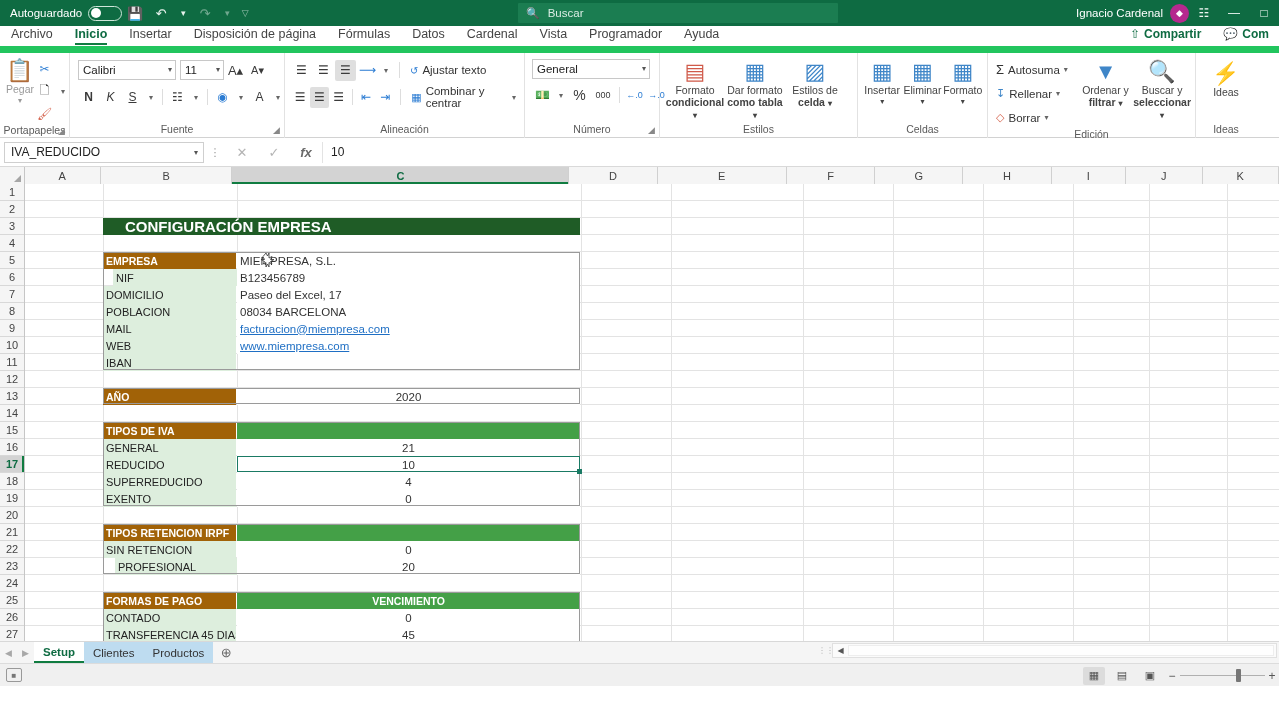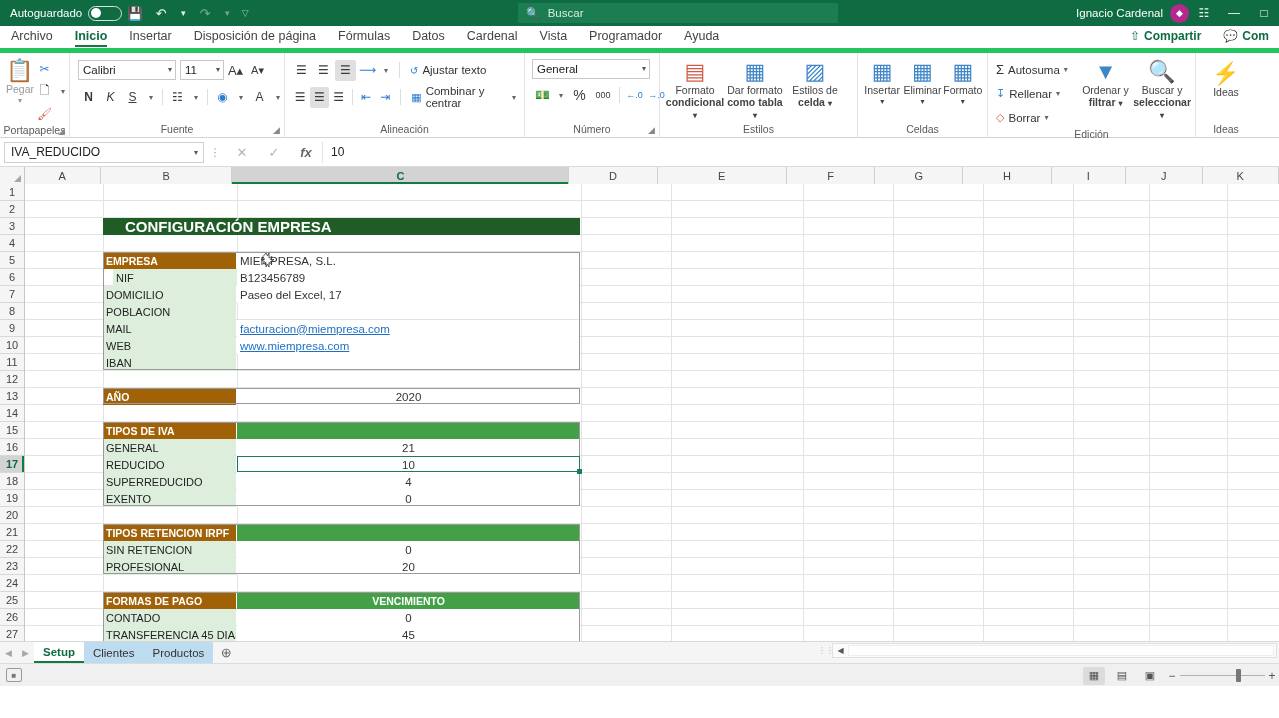--- a/index.html
+++ b/index.html
@@ -31,21 +31,21 @@
     color:#d9ece3; font-size:11.5px; border-radius:1px;
   }
   #searchbox .sicon { margin-right:8px; font-size:11px; }
   #tb-right { position:absolute; right:0; top:0; height:26px; display:flex; align-items:center; }
   .username { font-size:11.5px; color:#fff; padding-right:7px; }
   .avatar { width:19px; height:19px; border-radius:50%; background:#b5288e; color:#fff; font-size:9px;
             display:flex; align-items:center; justify-content:center; }
   .wbtn { width:30px; height:26px; display:flex; align-items:center; justify-content:center; color:#eef6f2; font-size:12px; }
 
   
-  #tabbar { height:27px; background:#fff; display:flex; align-items:flex-end; position:relative; border-bottom:5px solid #22c55e;}
+  #tabbar { height:27px; background:#fff; display:flex; align-items:flex-end; position:relative; border-bottom:7px solid #22c55e;}
   .rtab { padding:3px 11px 5px 11px; font-size:12.5px; color:#444; position:relative; white-space:nowrap; }
   .rtab.active { color:#0e6b42; font-weight:bold; }
   .rtab.active:after { content:""; position:absolute; left:11px; right:11px; bottom:1px; height:2.5px; background:#107c41; }
   #tabbar-right { position:absolute; right:4px; bottom:3px; display:flex; gap:10px; align-items:center; }
   .tbr-btn { display:flex; align-items:center; gap:4px; color:#0e6b42; font-size:12px; font-weight:bold; padding:2px 6px;}
   .tbr-btn .gi { font-size:12px; font-weight:normal;}
 
   
   #ribbon { height:85px; background:#fff; display:flex; border-bottom:1px solid #d2d2d2; position:relative; }
   .rgroup { position:relative; height:85px; display:flex; flex-direction:column; border-right:1px solid #e2e2e2; }
@@ -501,20 +501,21 @@
         <div class="gridline-h" style="top: 424px;"></div>
         <div class="gridline-h" style="top: 441px;"></div>
         <div class="cell c-title" style="left: 78px; top: 34px; width: 477px;">CONFIGURACIÓN EMPRESA</div>
         <div class="cell c-hdr" style="left: 78px; top: 68px; width: 133px;">EMPRESA</div>
         <div class="cell c-val" style="left: 212px; top: 68px; width: 343px;">MIEMPRESA, S.L.</div>
         <div class="cell c-lbl" style="left: 88px; top: 85px; width: 133px;">NIF</div>
         <div class="cell c-val" style="left: 212px; top: 85px; width: 343px;">B123456789</div>
         <div class="cell c-lbl" style="left: 78px; top: 102px; width: 133px;">DOMICILIO</div>
         <div class="cell c-val" style="left: 212px; top: 102px; width: 343px;">Paseo del Excel, 17</div>
         <div class="cell c-lbl" style="left: 78px; top: 119px; width: 133px;">POBLACION</div>
+        <div class="cell c-val" style="left: 212px; top: 119px; width: 343px;">08034 BARCELONA</div>
         <div class="cell c-lbl" style="left: 78px; top: 136px; width: 133px;">MAIL</div>
         <div class="cell c-link" style="left: 212px; top: 136px; width: 343px;">facturacion@miempresa.com</div>
         <div class="cell c-lbl" style="left: 78px; top: 153px; width: 133px;">WEB</div>
         <div class="cell c-link" style="left: 212px; top: 153px; width: 343px;">www.miempresa.com</div>
         <div class="cell c-lbl" style="left: 78px; top: 170px; width: 133px;">IBAN</div>
         <div class="cell c-hdr" style="left: 78px; top: 204px; width: 133px;">AÑO</div>
         <div class="cell c-num" style="left: 212px; top: 204px; width: 343px;">2020</div>
         <div class="cell c-hdr" style="left: 78px; top: 238px; width: 133px;">TIPOS DE IVA</div>
         <div class="cell c-hdr2" style="left: 212px; top: 238px; width: 343px;"></div>
         <div class="cell c-lbl" style="left: 78px; top: 255px; width: 133px;">GENERAL</div>
@@ -522,21 +523,21 @@
         <div class="cell c-lbl" style="left: 78px; top: 272px; width: 133px;">REDUCIDO</div>
         <div class="cell c-num" style="left: 212px; top: 272px; width: 343px;">10</div>
         <div class="cell c-lbl" style="left: 78px; top: 289px; width: 133px;">SUPERREDUCIDO</div>
         <div class="cell c-num" style="left: 212px; top: 289px; width: 343px;">4</div>
         <div class="cell c-lbl" style="left: 78px; top: 306px; width: 133px;">EXENTO</div>
         <div class="cell c-num" style="left: 212px; top: 306px; width: 343px;">0</div>
         <div class="cell c-hdr" style="left: 78px; top: 340px; width: 133px;">TIPOS RETENCION IRPF</div>
         <div class="cell c-hdr2" style="left: 212px; top: 340px; width: 343px;"></div>
         <div class="cell c-lbl" style="left: 78px; top: 357px; width: 133px;">SIN RETENCION</div>
         <div class="cell c-num" style="left: 212px; top: 357px; width: 343px;">0</div>
-        <div class="cell c-lbl" style="left: 78px; top: 374px; width: 133px;">PROFESIONAL</div>
+        <div class="cell c-lbl" style="left: 90px; top: 374px; width: 133px;">PROFESIONAL</div>
         <div class="cell c-num" style="left: 212px; top: 374px; width: 343px;">20</div>
         <div class="cell c-hdr" style="left: 78px; top: 408px; width: 133px;">FORMAS DE PAGO</div>
         <div class="cell c-hdr2" style="left: 212px; top: 408px; width: 343px;">VENCIMIENTO</div>
         <div class="cell c-lbl" style="left: 78px; top: 425px; width: 133px;">CONTADO</div>
         <div class="cell c-num" style="left: 212px; top: 425px; width: 343px;">0</div>
         <div class="cell c-lbl" style="left: 78px; top: 442px; width: 133px;">TRANSFERENCIA 45 DIAS</div>
         <div class="cell c-num" style="left: 212px; top: 442px; width: 343px;">45</div>
         <div class="box" style="left: 78px; top: 68px; width: 477px; height: 118px;"></div>
         <div class="box" style="left: 78px; top: 204px; width: 477px; height: 16px;"></div>
         <div class="box" style="left: 78px; top: 238px; width: 477px; height: 84px;"></div>

